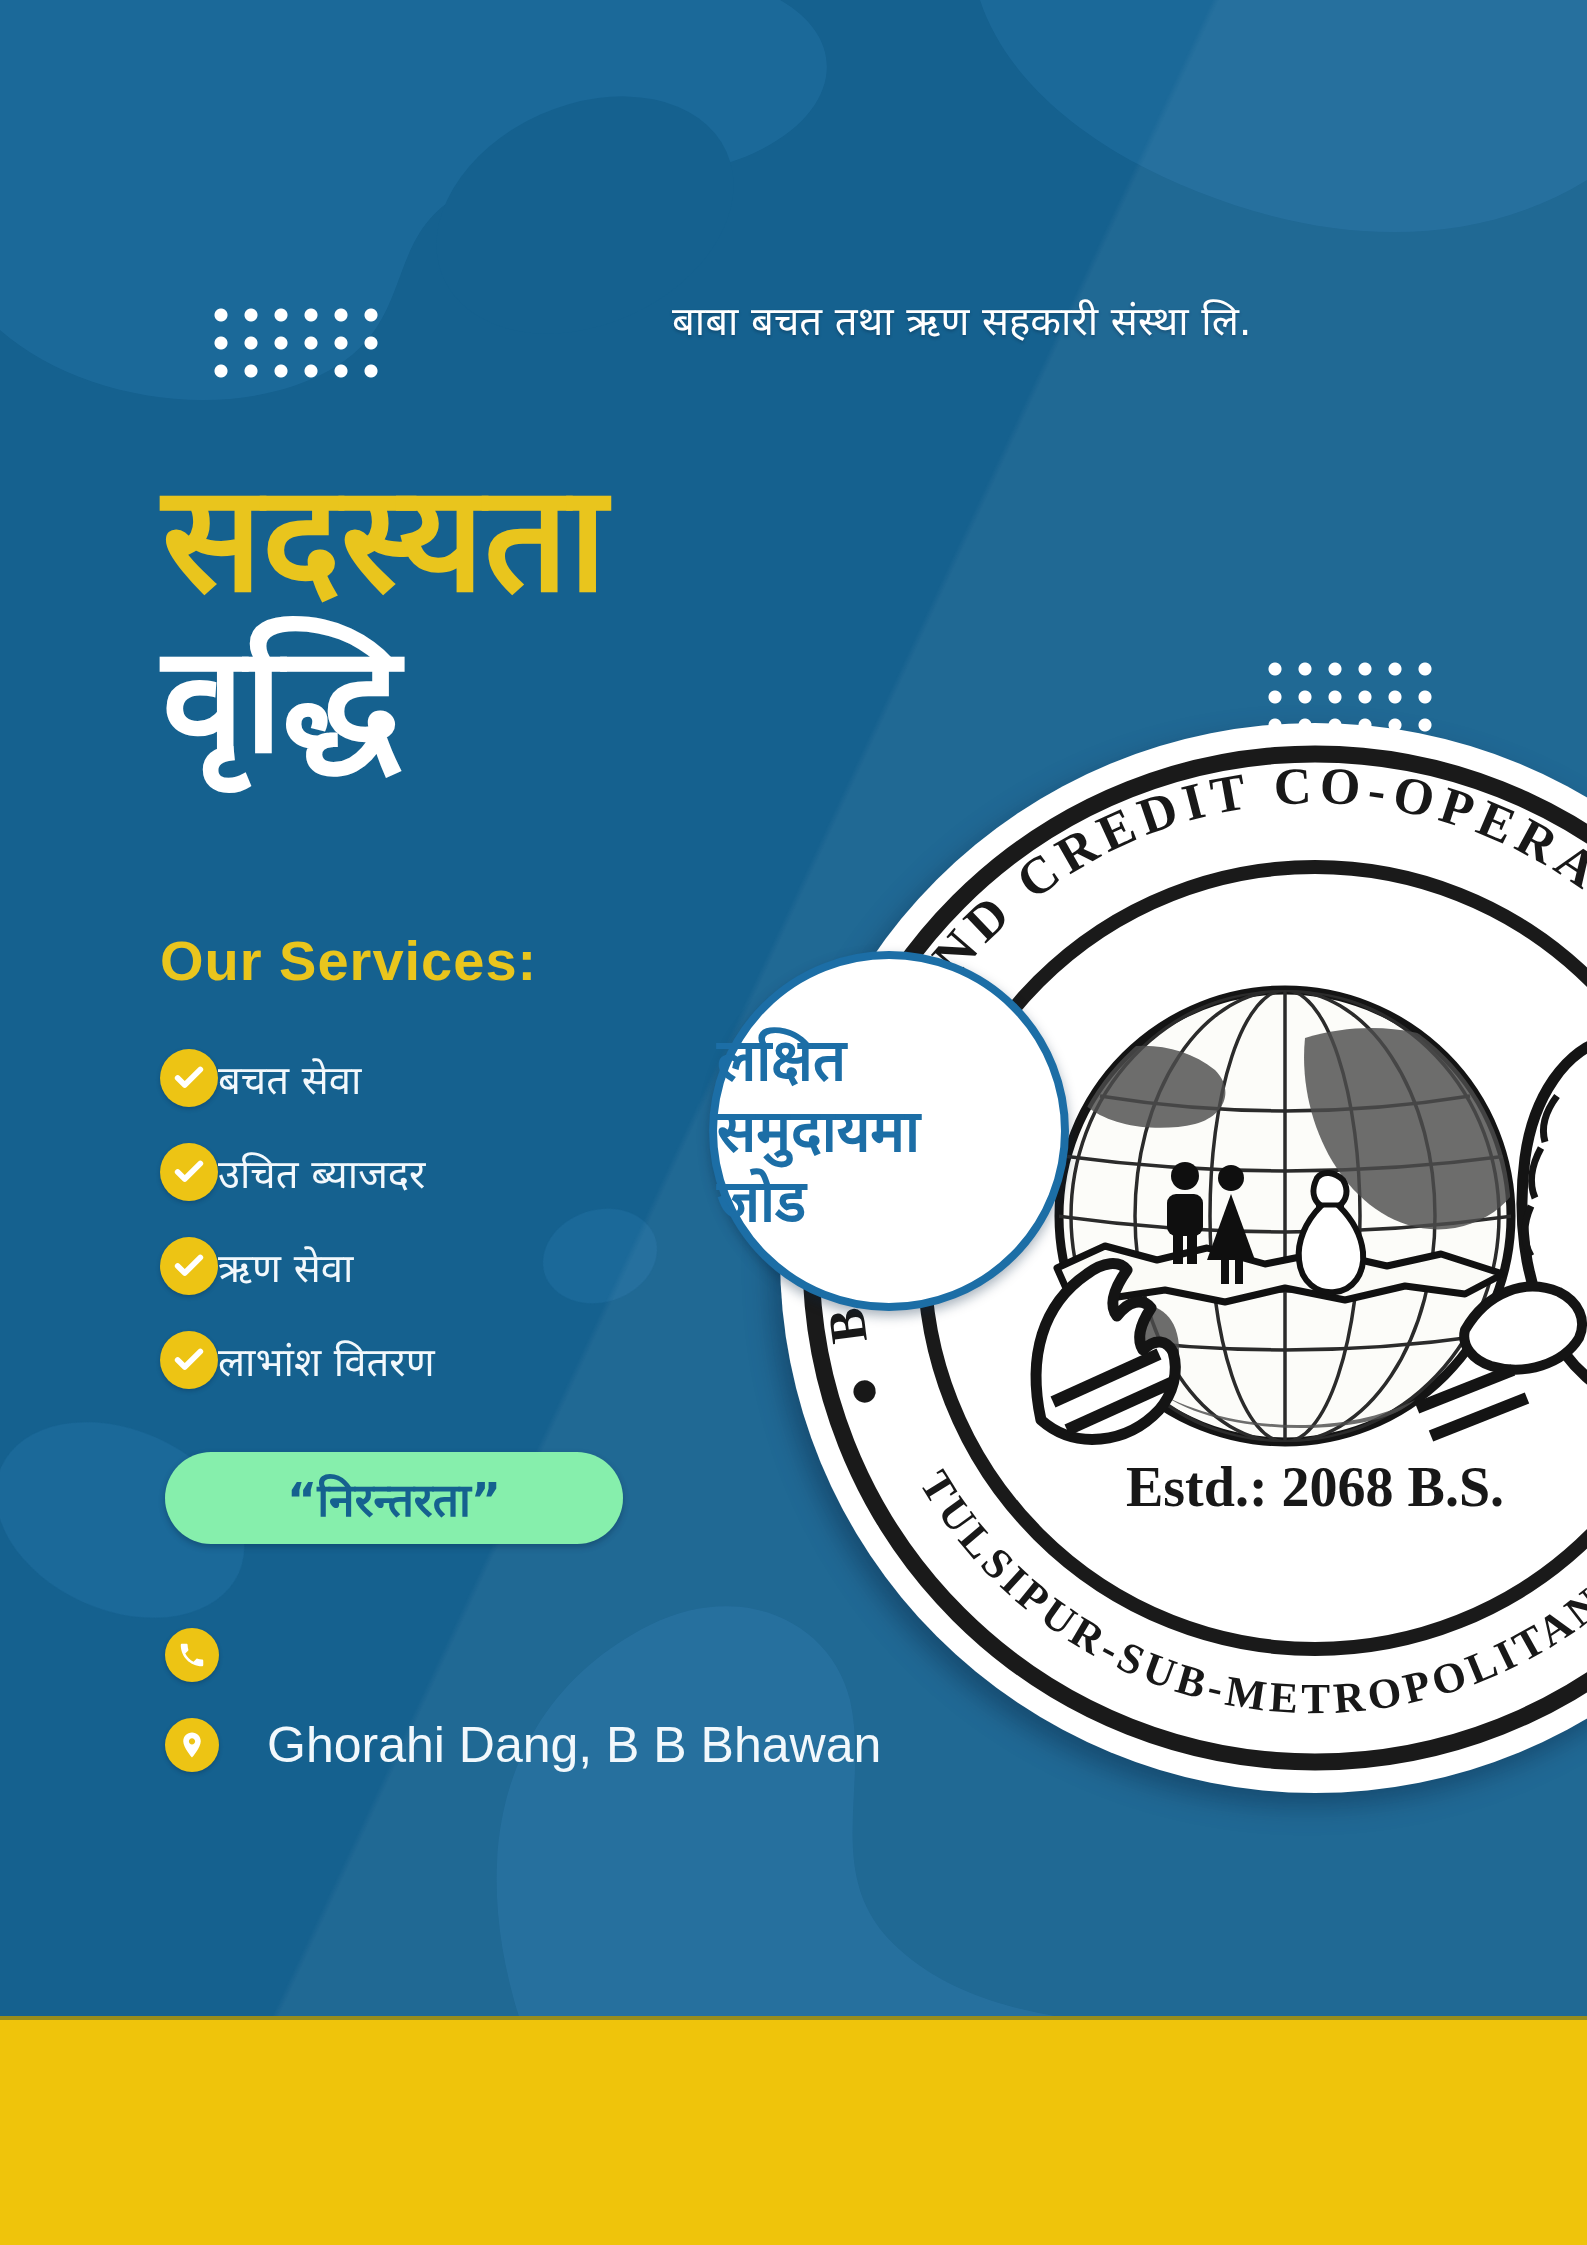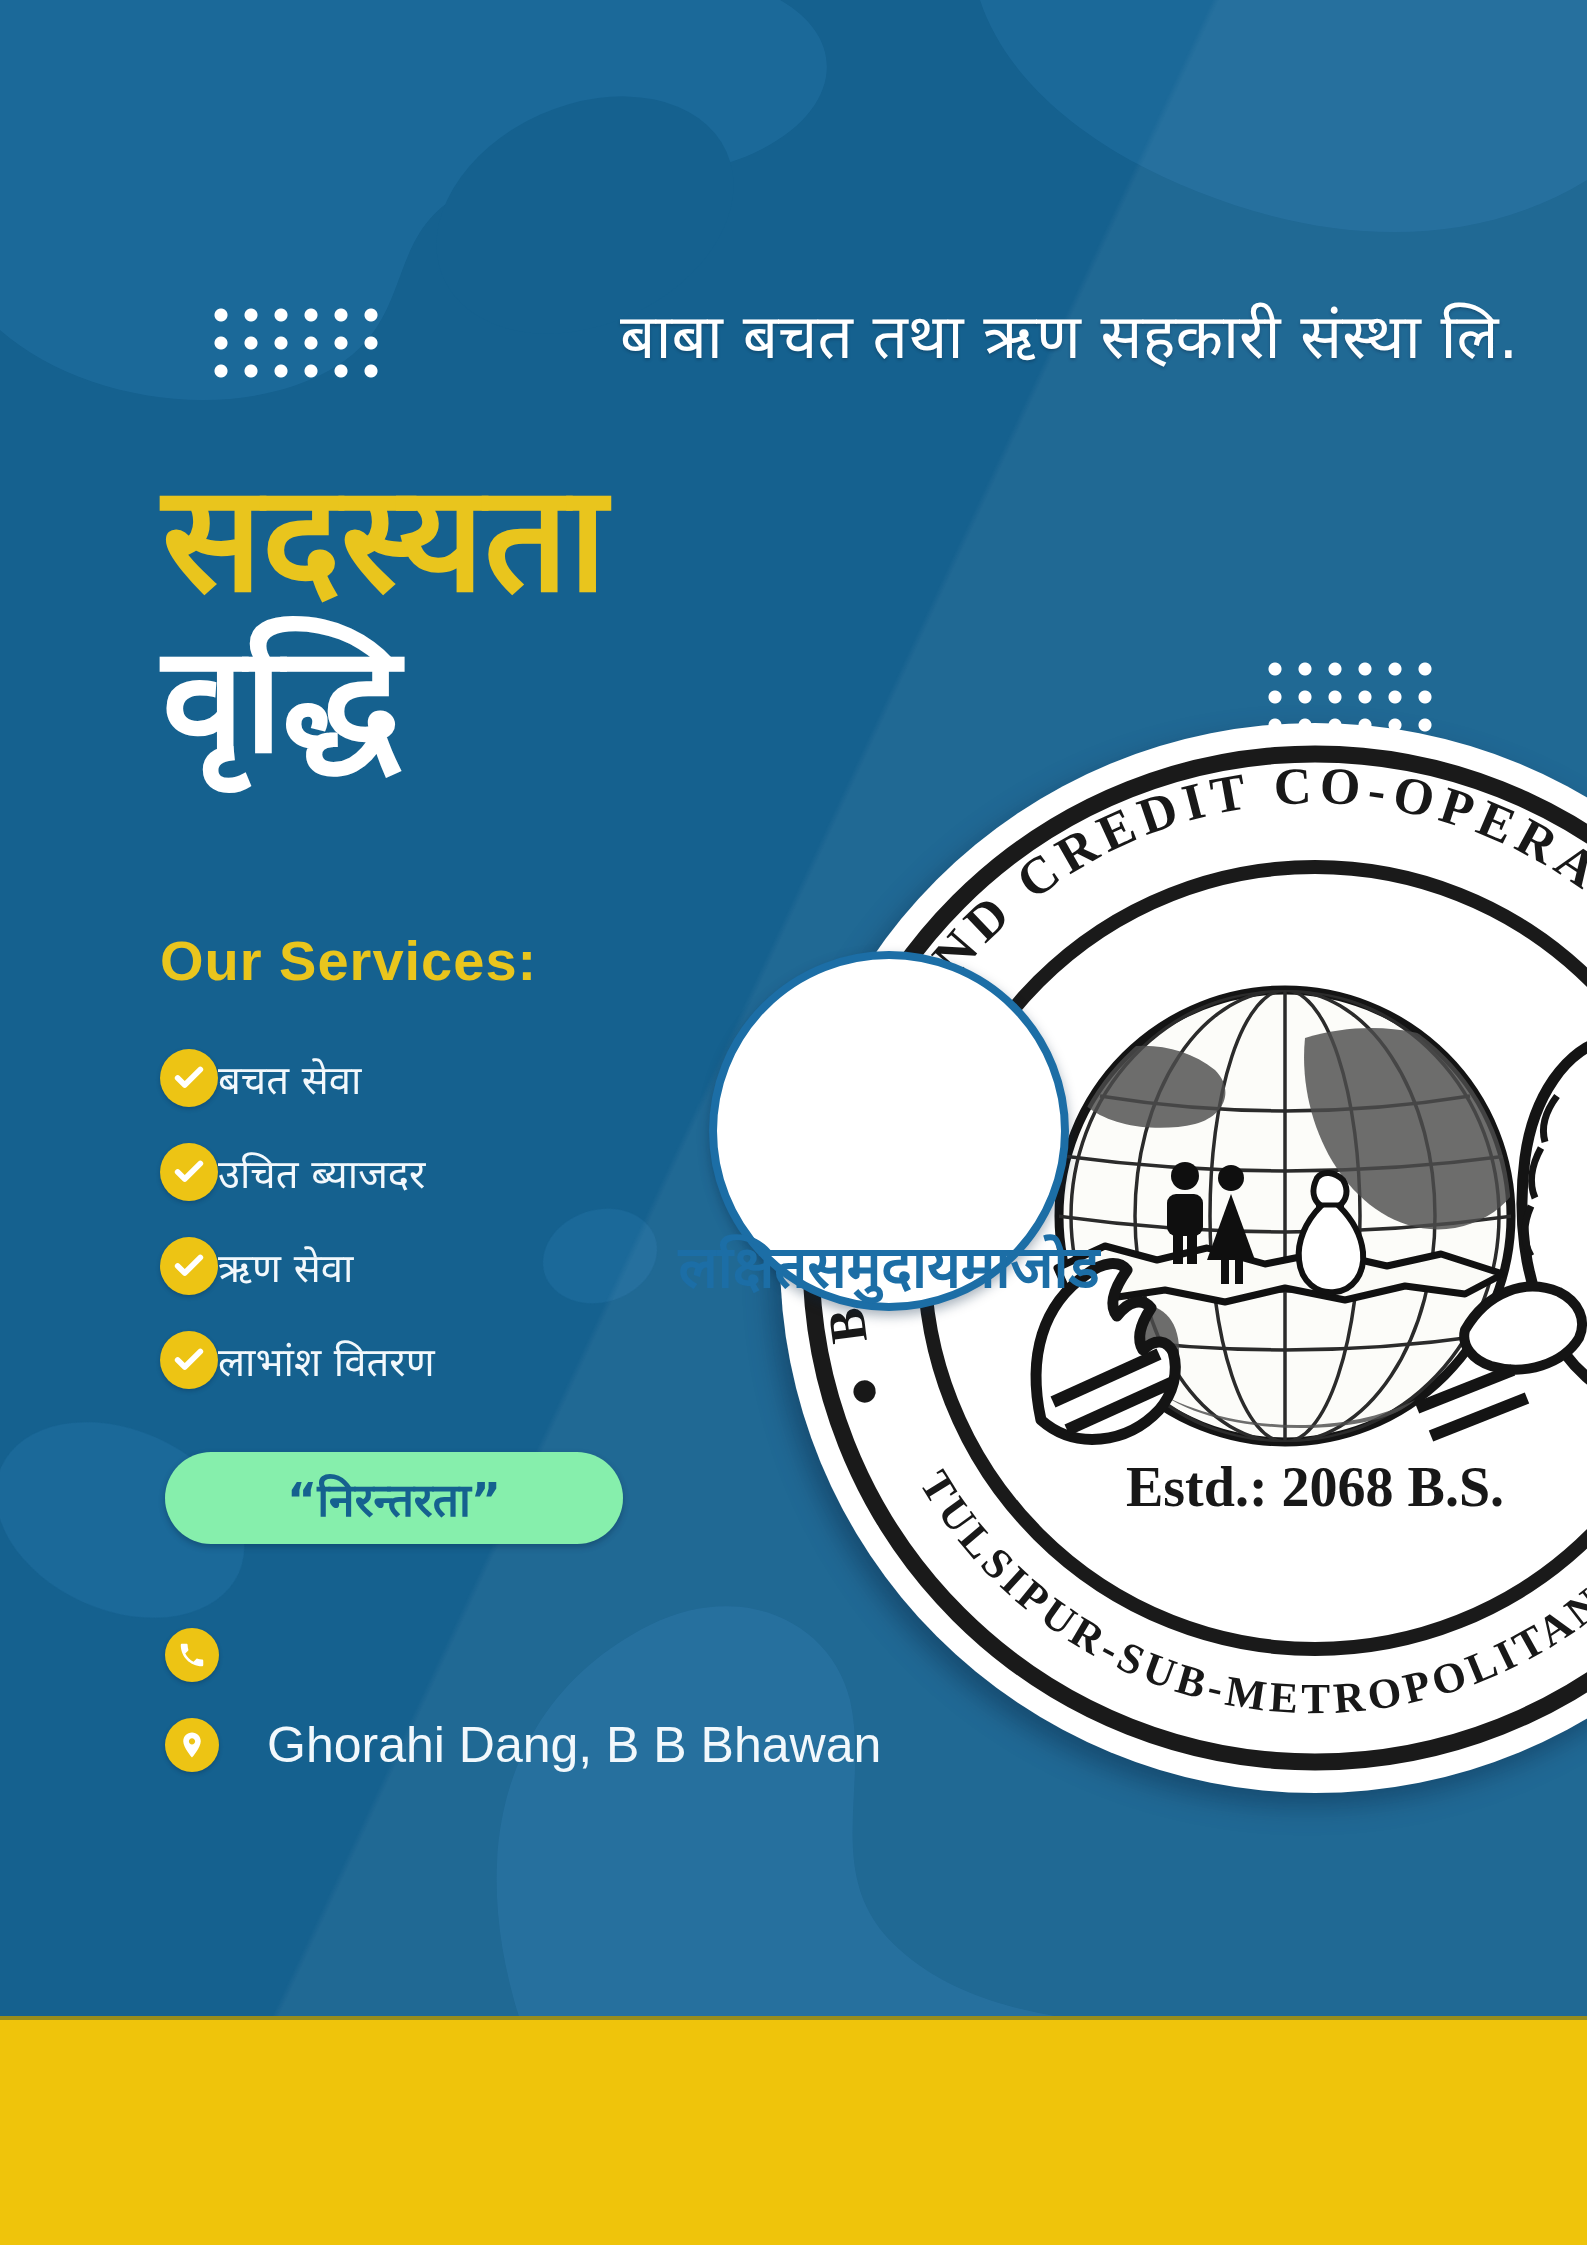--- a/index.html
+++ b/index.html
@@ -18,22 +18,22 @@
   
   .dots{
     width:178px;height:82px;z-index:3;
     background-image:radial-gradient(circle at 9px 9px,#ffffff 6px,rgba(255,255,255,0) 7px);
     background-size:30px 28px;
   }
   #dots-left{left:212px;top:306px;}
   #dots-right{left:1266px;top:660px;}
   
   .org-title{
-    left:620px;top:292px;z-index:2;
-    color:#ffffff;font-size:62px;font-weight:500;white-space:nowrap;
+    left:672px;top:292px;z-index:2;
+    color:#ffffff;font-size:40px;font-weight:500;white-space:nowrap;
     text-shadow:0 2px 3px rgba(0,20,40,.25);
   }
   
   .hero{left:162px;top:452px;z-index:2;line-height:1.18;font-weight:bold;}
   .hero .l1{font-size:148px;color:#E9C51D;}
   .hero .l2{font-size:148px;color:#ffffff;margin-top:-14px;}
   
   .services-heading{
     left:160px;top:928px;z-index:2;
     font-family:"Liberation Sans",sans-serif;
@@ -66,21 +66,21 @@
   
   #seal{
     left:765px;top:708px;width:1100px;height:1100px;z-index:2;
     filter:drop-shadow(-8px 12px 14px rgba(8,38,66,.45));
   }
   #seal text{font-family:"Liberation Serif",serif;fill:#181818;}
   
   .badge{
     left:709px;top:951px;width:360px;height:360px;border-radius:50%;z-index:3;
     background:#ffffff;border:8px solid #1C6EA6;box-sizing:border-box;
-    display:flex;flex-direction:row;align-items:flex-end;justify-content:center;
+    display:flex;flex-direction:column;align-items:flex-start;justify-content:center;
     color:#1C6EA6;font-weight:bold;font-size:58px;line-height:1.22;text-align:center;
     box-shadow:0 5px 12px rgba(8,38,66,.35);
   }
   
   .footer{
     left:0;bottom:0;width:1587px;height:225px;background:#EFC40B;z-index:4;
     border-top:4px solid rgba(45,75,50,.45);
   }
 </style>
 </head>

